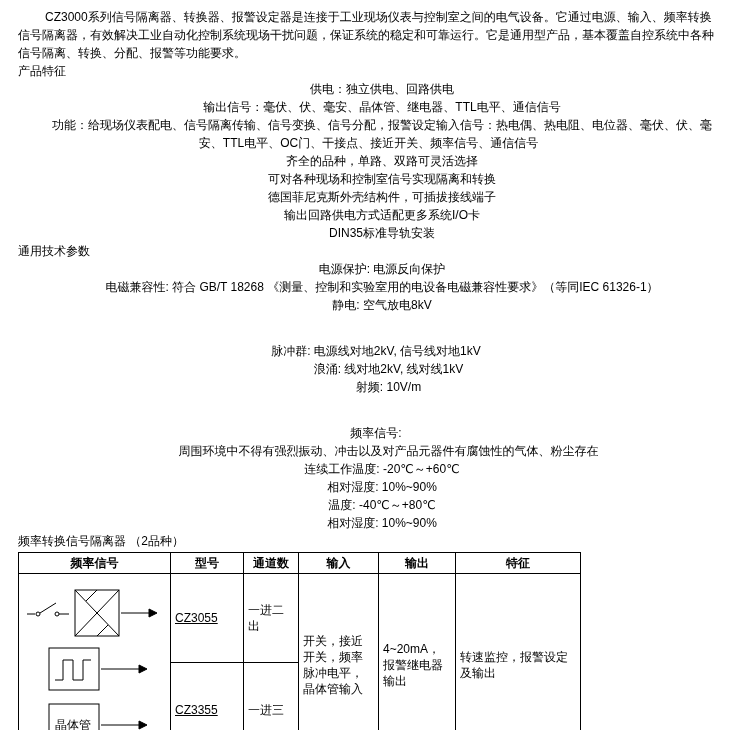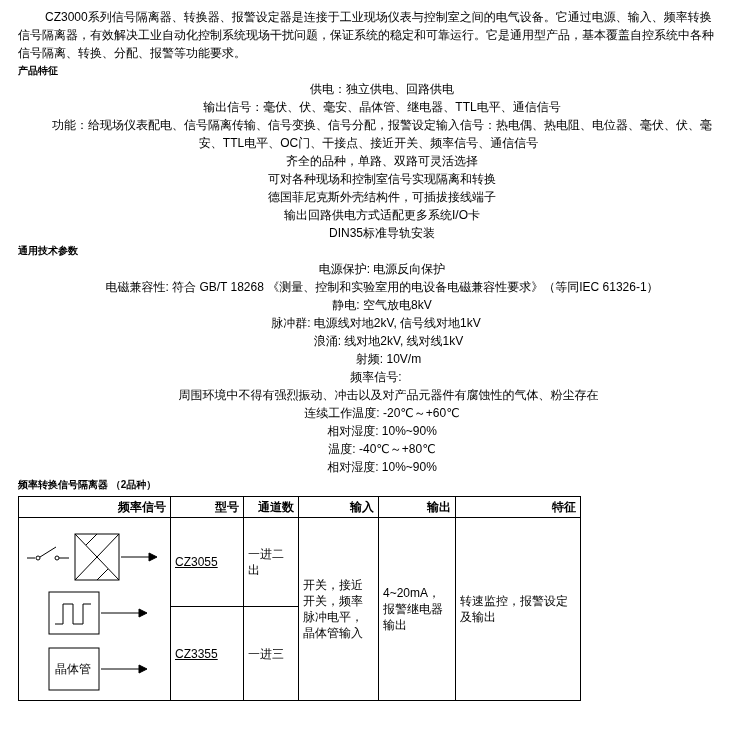--- a/index.html
+++ b/index.html
@@ -9,31 +9,31 @@
     color:#000;
     font-family:"Liberation Sans","DejaVu Sans",sans-serif;
     font-size:12px;
   }
   .page { padding:8px 14px 0 18px; }
   .line { line-height:18px;text-align:center; }
   .intro { line-height:18px; text-indent:27px; }
   .hang { line-height:18px; text-indent:27px; }
   .indent-1 { padding-left:27px; }
   .indent-2 { padding-left:40px; }
-  .indent-sm { padding-left:15px; }
-  .sec-heading { font-size:10px; font-weight:bold; line-height:18px; }
+  .indent-sm { padding-left:15px;margin-top:28px; }
+  .sec-heading { font-size:12px; font-weight:normal; line-height:18px; }
   table.spec {
     border-collapse:collapse; margin-top:2px; table-layout:fixed;
   }
   table.spec th, table.spec td {
     border:1px solid #000; padding:2px 4px;
     font-size:12px; line-height:16px; vertical-align:middle;
     word-break:break-all;
   }
-  table.spec th { font-weight:bold; text-align:right; vertical-align:top; height:20px; }
+  table.spec th { font-weight:bold; text-align:center; vertical-align:top; height:20px; }
   .col-signal { width:152px; }
   .col-model  { width:73px; }
   .col-ch     { width:55px; }
   .col-in     { width:80px; }
   .col-out    { width:77px; }
   .col-feat   { width:125px; }
   .row-a td { height:84px; }
   .row-b td { height:88px; }
   .model-link { text-decoration:underline; cursor:pointer; }
   .diagram-cell { vertical-align:middle; padding:2px; }

